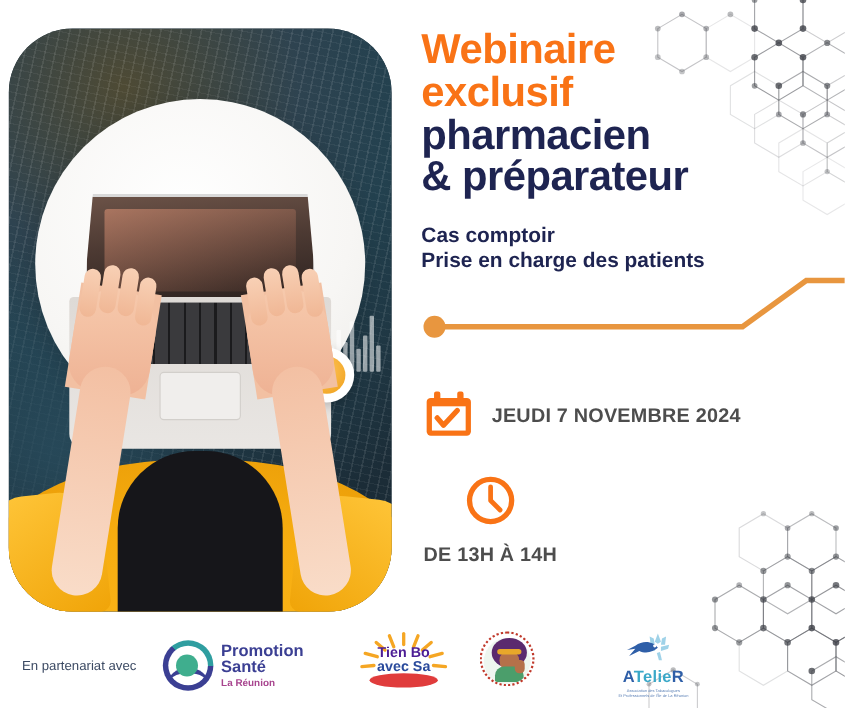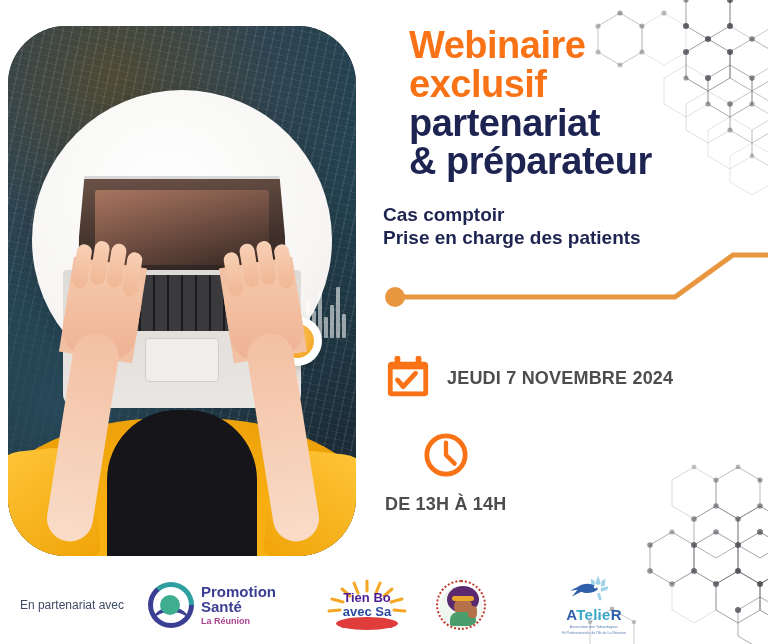--- a/index.html
+++ b/index.html
@@ -140,21 +140,21 @@
   .title-orange{
     color:var(--orange,#f97316);
     font-size:38px; font-weight:700; line-height:1.02;
     letter-spacing:-.5px;
   }
   .title-navy{
     color:#1e2451;
     font-size:38px; font-weight:700; line-height:1.02;
     letter-spacing:-.5px;
   }
-  .title-block{ position:absolute; top:26px; left:0;margin-left:26px; }
+  .title-block{ position:absolute; top:26px; left:0; }
   .subtitle{
     position:absolute; top:203px; left:0;
     color:#1e2451; font-size:19px; font-weight:700; line-height:1.23;
   }
 
   
   #connector{ position:absolute; left:0px; top:240px; width:385px; height:70px; }
 
   
   .info-row{
@@ -167,21 +167,21 @@
   }
 
   
   .footer{
     position:absolute; left:0; bottom:0; width:768px; height:78px;
     display:flex; align-items:center;
   }
   .partner-label{
     color:#3c4a63; font-size:12px; margin-left:12px; width:112px;text-align:right;
   }
-  .logos{ display:flex; align-items:center; gap:0; }
+  .logos{ display:flex; gap:0; }
 
   
   .ps-logo{ display:flex; align-items:center; gap:7px; margin-left:24px; }
   .ps-mark{ width:46px;height:46px;border-radius:50%; position:relative; overflow:hidden;
             background:conic-gradient(from 200deg,#3b3f93 0deg 120deg,#2f9ea0 120deg 250deg,#3b3f93 250deg 360deg); }
   .ps-mark::before{content:"";position:absolute;inset:5px;border-radius:50%;background:#fff;}
   .ps-mark::after{content:"";position:absolute;left:12px;top:13px;width:20px;height:20px;border-radius:50%;
                   background:#3fae8e;}
   .ps-swoosh{position:absolute;left:4px;bottom:5px;width:38px;height:16px;border-radius:50%/100% 100% 0 0;
              border-top:5px solid #3b3f93;}
@@ -363,21 +363,21 @@
   </div>
 
   <div class="torso"></div>
 </div>
 
 <div class="content">
 
   <div class="title-block">
     <div class="title-orange">Webinaire</div>
     <div class="title-orange">exclusif</div>
-    <div class="title-navy">partenariat</div>
+    <div class="title-navy">pharmacien</div>
     <div class="title-navy">&amp; préparateur</div>
   </div>
 
   <div class="subtitle">
     <div>Cas comptoir</div>
     <div>Prise en charge des patients</div>
   </div>
 
   <svg id="connector" viewBox="0 0 385 70">
     <polyline points="12,57 292,57 350,15 390,15" fill="none" stroke="#e8963f" stroke-width="5" stroke-linejoin="miter"></polyline>

